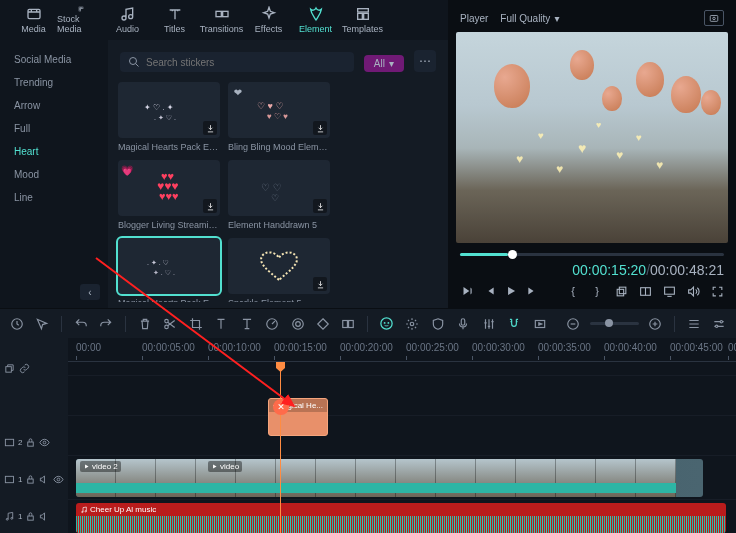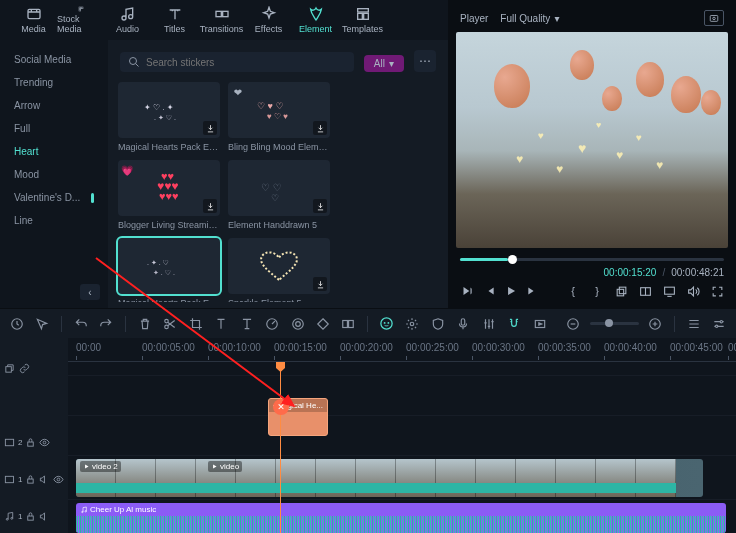--- a/index.html
+++ b/index.html
@@ -33,21 +33,21 @@
 .right-panel{flex:1;background:#0a0e13;display:flex;flex-direction:column;padding:4px 8px}
 .player-header{display:flex;align-items:center;gap:12px;padding:6px 4px;font-size:10px}
 .quality-sel{display:flex;align-items:center;gap:4px;cursor:pointer}
 .snapshot{margin-left:auto;width:20px;height:16px;border:1px solid #4a5565;border-radius:2px;display:flex;align-items:center;justify-content:center;cursor:pointer}
 .preview{flex:1;background:linear-gradient(180deg,#c5d5dc 0%,#b8c8d0 35%,#a8b5b8 55%,#6b6558 75%,#4a4238 100%);border-radius:2px;position:relative;overflow:hidden}
 .balloon{position:absolute;width:24px;height:30px;background:radial-gradient(circle at 30% 30%,#e8a890,#c57850);border-radius:50% 50% 48% 48%}
 .heart-p{position:absolute;color:rgba(255,242,180,0.85);font-size:12px}
 .progress-bar{height:3px;background:#2a3340;margin:10px 4px 6px;position:relative;border-radius:2px}
 .progress-fill{height:100%;width:18%;background:#52e0d0;border-radius:2px}
 .progress-thumb{position:absolute;left:18%;top:-3px;width:9px;height:9px;background:#fff;border-radius:50%}
-.time-row{display:flex;align-items:center;justify-content:flex-end;gap:6px;font-size:10px;padding:0 4px}
+.time-row{display:flex;align-items:center;justify-content:flex-end;gap:0;font-size:14px;padding:0 4px}
 .time-row .sep{color:#4a5565}
 .controls-row{display:flex;align-items:center;padding:6px 4px;gap:10px}
 .play-group{display:flex;gap:8px}
 .ctrl-icon{width:14px;height:14px;cursor:pointer;display:flex;align-items:center;justify-content:center;color:#a8b2c0}
 .spacer{flex:1}
 .toolbar{height:30px;background:#141b24;display:flex;align-items:center;padding:0 8px;gap:8px;border-top:1px solid #0a0e13}
 .tb-icon{width:18px;height:18px;cursor:pointer;display:flex;align-items:center;justify-content:center;color:#8a94a3}
 .tb-icon.accent{color:#52e0d0}
 .tb-sep{width:1px;height:16px;background:#2a3340;margin:0 2px}
 .zoom-slider{width:50px;height:3px;background:#2a3340;border-radius:2px;position:relative}
@@ -66,21 +66,21 @@
 .track-row.tall{height:44px}
 .track-row.link{height:14px}
 .track-row.audio{height:38px}
 .clip{position:absolute;height:38px;top:3px;border-radius:3px;overflow:hidden}
 .sticker-clip{background:#e8906a;border:1px solid #f5a57d;left:200px;width:60px;top:-18px}
 .sticker-clip-label{font-size:8px;color:#fff;padding:2px 4px;background:rgba(0,0,0,0.2);white-space:nowrap;display:flex;align-items:center;gap:2px}
 .video-clip{left:8px;width:627px;background:linear-gradient(90deg,#3a5560,#4a6570);display:flex}
 .video-thumb{width:40px;height:38px;background:linear-gradient(180deg,#b5c5cc,#6b6558);border-right:1px solid rgba(0,0,0,0.3)}
 .video-clip .vlabel{position:absolute;top:2px;left:4px;font-size:8px;color:#fff;background:rgba(0,0,0,0.4);padding:1px 3px;border-radius:2px;z-index:2;display:flex;align-items:center;gap:2px}
 .audio-fill{position:absolute;left:8px;top:27px;height:10px;width:600px;background:#2db5a5}
-.audio-clip{left:8px;width:650px;top:3px;height:30px;background:#8b5cf6;border-radius:3px}
+.audio-clip{left:8px;width:650px;top:3px;height:30px;background:#b91c1c;border-radius:3px}
 .audio-clip .alabel{font-size:8px;color:#fff;padding:2px 4px;display:flex;align-items:center;gap:2px}
 .audio-wave{height:18px;background:repeating-linear-gradient(90deg,#2db5a5 0,#2db5a5 1px,transparent 1px,transparent 2px,#35c5b0 2px,#35c5b0 3px,transparent 3px,transparent 4px)}
 .playhead{position:absolute;left:212px;top:0;width:1px;height:300px;background:#ff8c42;z-index:10}
 .playhead::before{content:"";position:absolute;top:0;left:-4px;width:9px;height:10px;background:#ff8c42;clip-path:polygon(0 0,100% 0,100% 60%,50% 100%,0 60%)}
 .marker{position:absolute;left:205px;top:-17px;width:16px;height:16px;background:#ff6b4a;border-radius:50%;display:flex;align-items:center;justify-content:center;color:#fff;font-size:9px;z-index:11}
 .drag-arrow{position:absolute;z-index:20;pointer-events:none}
 </style>
 </head>
 <body>
 
@@ -144,23 +144,20 @@
         </div>
     </div>
     <div class="content-area">
       <div class="sidebar">
         <div class="sidebar-item">Social Media</div>
         <div class="sidebar-item">Trending</div>
         <div class="sidebar-item">Arrow</div>
         <div class="sidebar-item">Full</div>
         <div class="sidebar-item active">Heart</div>
         <div class="sidebar-item">Mood</div>
-        <div class="sidebar-item marked">
-            <span>Valentine's D...</span>
-          </div>
         <div class="sidebar-item">Line</div>
         <div class="collapse-btn">‹</div>
       </div>
       <div class="browser">
         <div class="search-row">
           <div class="search-box">
             <svg width="12" height="12" viewBox="0 0 24 24" fill="none" stroke="#8a94a3" stroke-width="2">
                 <circle cx="10" cy="10" r="7"></circle>
                 <path d="M21 21l-6-6"></path>
               </svg>

